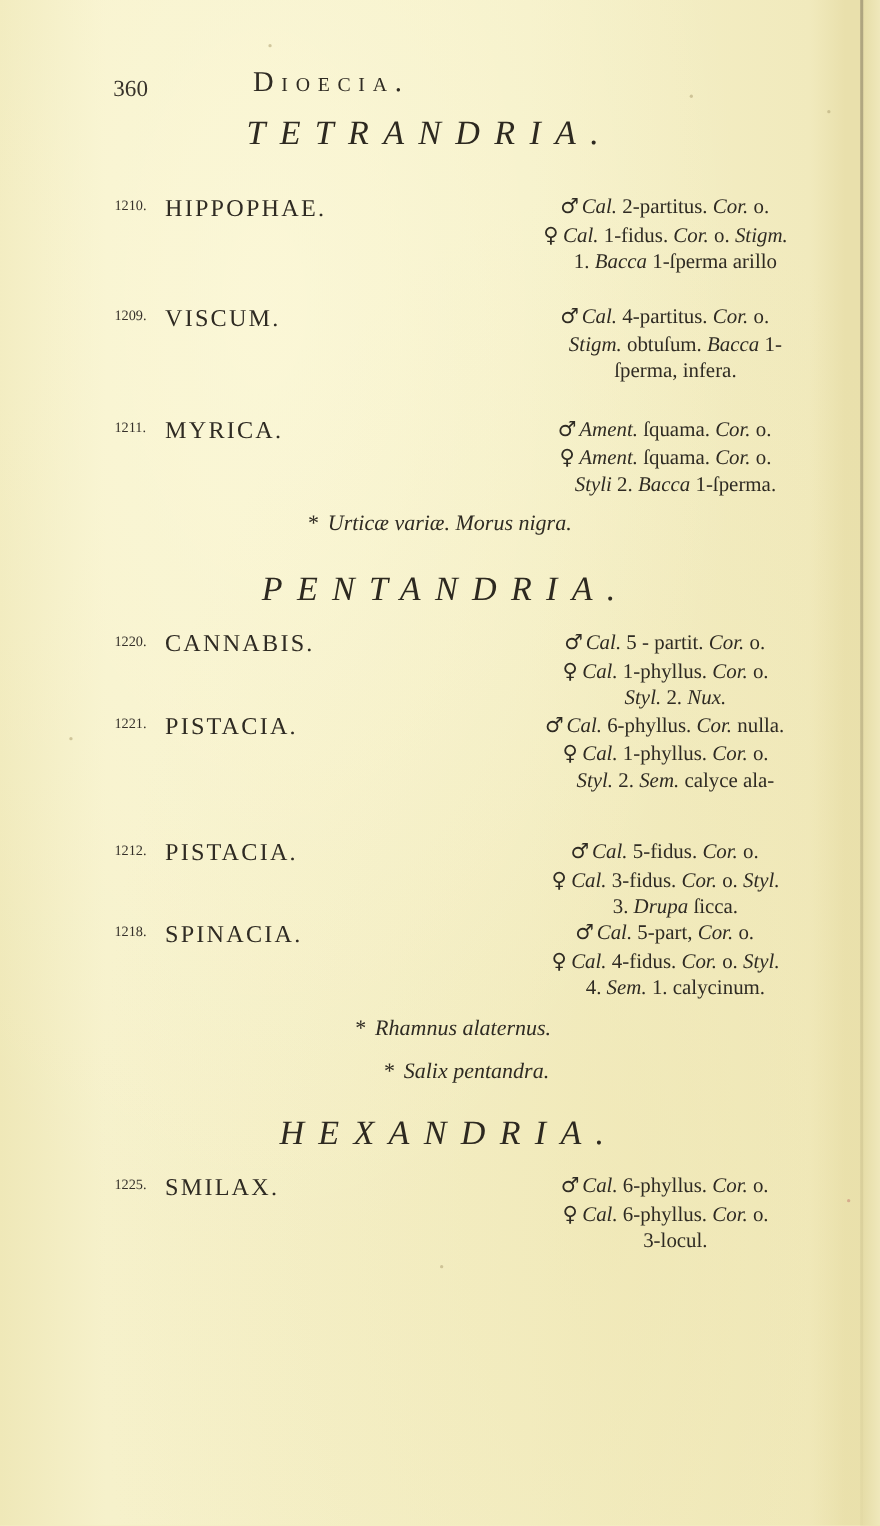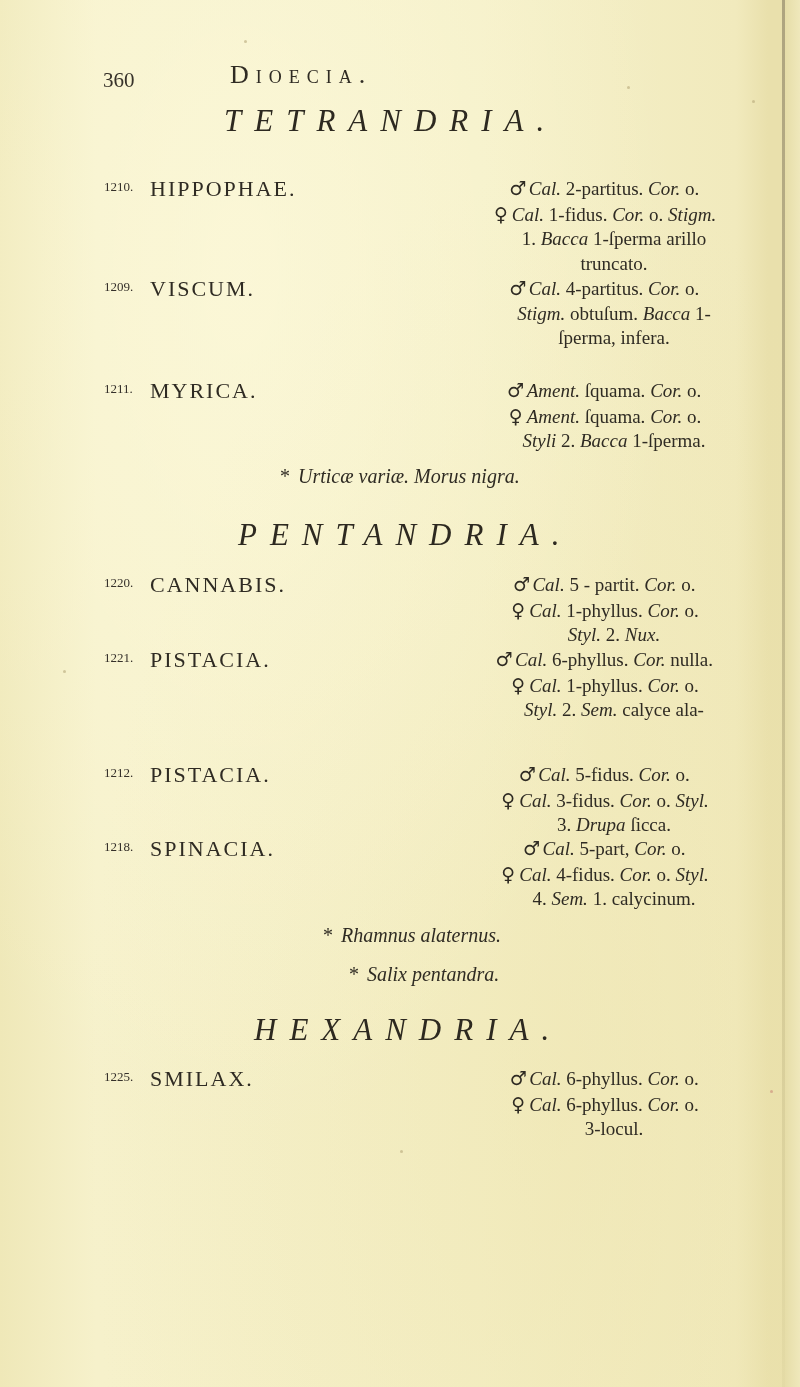--- a/index.html
+++ b/index.html
@@ -154,21 +154,20 @@
 
   <div class="class-heading" style="top:103px; padding-left:224px;">TETRANDRIA.</div>
 
   <div class="genus-row" style="top:176px;">
     <span class="genus-num">1210.</span>
     <span class="genus-name">HIPPOPHAE.</span>
     <div class="desc">
         <span class="desc-line"><span class="sym">♂</span><span class="it">Cal.</span><span> 2-partitus. </span><span class="it">Cor.</span><span> o.</span></span>
         <span class="desc-line"><span class="sym">♀</span><span class="it">Cal.</span><span> 1-fidus. </span><span class="it">Cor.</span><span> o. </span><span class="it">Stigm.</span></span>
         <span class="desc-line indent"><span>1. </span><span class="it">Bacca</span><span> 1-ſperma arillo</span></span>
-        <span class="desc-line indent"><span>truncato.</span></span>
       </div>
   </div>
 
   <div class="genus-row" style="top:276px;">
     <span class="genus-num">1209.</span>
     <span class="genus-name">VISCUM.</span>
     <div class="desc">
         <span class="desc-line"><span class="sym">♂</span><span class="it">Cal.</span><span> 4-partitus. </span><span class="it">Cor.</span><span> o.</span></span>
         <span class="desc-line indent"><span class="it">Stigm.</span><span> obtuſum. </span><span class="it">Bacca</span><span> 1-</span></span>
         <span class="desc-line indent"><span>ſperma, infera.</span></span>

